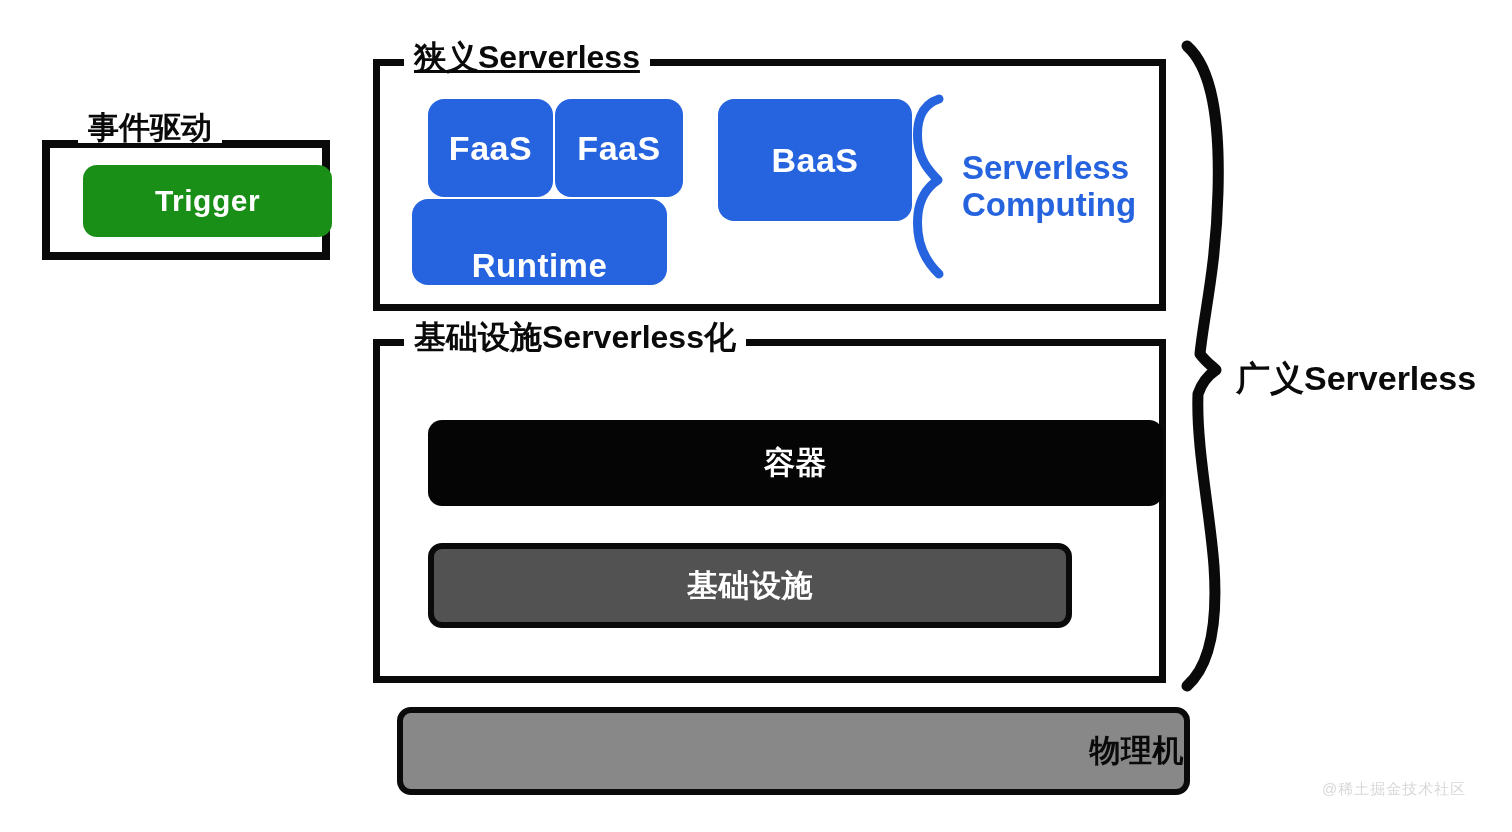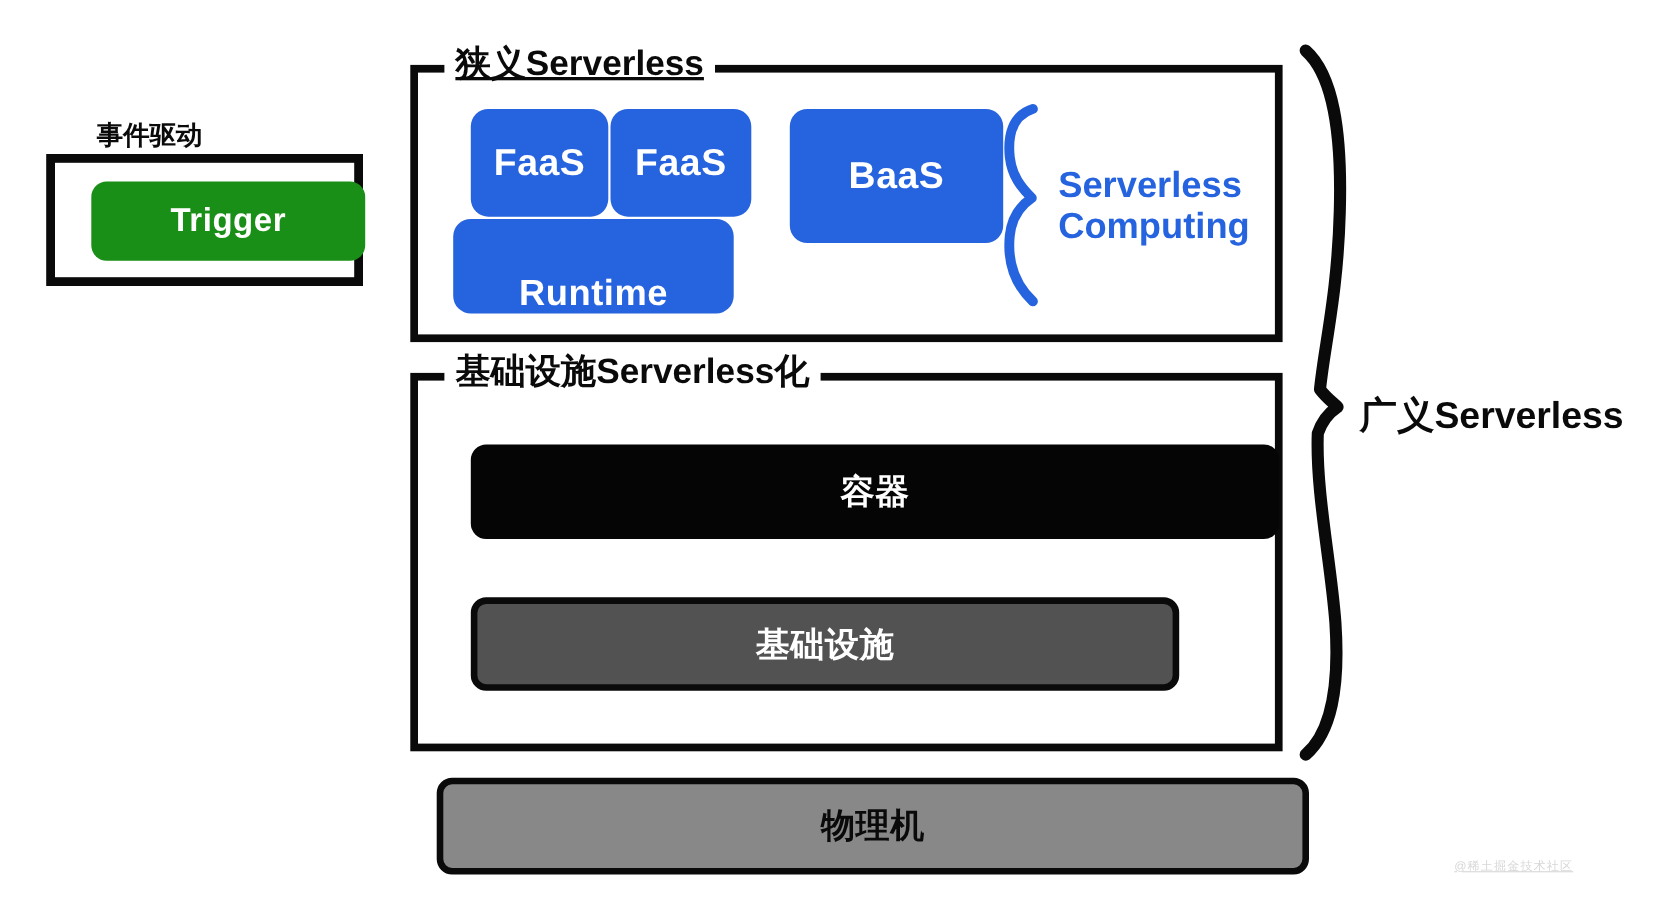--- a/index.html
+++ b/index.html
@@ -56,37 +56,36 @@
   
   .free-label {
     position: absolute;
     white-space: nowrap;
     line-height: 1.12;
     font-weight: 700;
   }
   .watermark {
     position: absolute;
     color: #d8d8d8;
-    font-size: 11px;
+    font-size: 15px;
     white-space: nowrap;
     letter-spacing: 1px;
-    text-decoration: underline;
   }
   svg.brace {
     position: absolute;
     overflow: visible;
   }
 </style>
 </head>
 <body>
 
 <div id="canvas">
 
   <div class="frame" style="left:42px; top:140px; width:288px; height:120px; border-width:8px;"></div>
-  <div class="frame-label" style="left:78px; top:112px; font-size:24px;">事件驱动</div>
+  <div class="frame-label" style="left:78px; top:112px; font-size:31px;">事件驱动</div>
   <div class="box" style="left:59px; top:165px; width:249px; height:72px; background:#1a8f17; font-size:30px; border-radius:14px;text-align:right;">
     <span>Trigger</span>
   </div>
 
   <div class="frame" style="left:373px; top:59px; width:793px; height:252px;"></div>
   <div class="frame-label" style="left:404px; top:41px; font-size:32px;text-decoration:underline;">狭义Serverless</div>
 
   <div class="box" style="left:404px; top:99px; width:125px; height:98px; background:#2663de; font-size:34px;">
     <span>FaaS</span>
   </div>
@@ -109,29 +108,29 @@
   </svg>
 
   <div class="free-label" style="left:962px; top:150px; font-size:33px; color:#2663de; text-align:left;">
     <div>Serverless</div>
     <div>Computing</div>
   </div>
 
   <div class="frame" style="left:373px; top:339px; width:793px; height:344px;"></div>
   <div class="frame-label" style="left:404px; top:321px; font-size:32px;">基础设施Serverless化</div>
 
-  <div class="box" style="left:404px; top:404px; width:735px; height:86px; background:#050505; font-size:31px; border-radius:14px;">
+  <div class="box" style="left:404px; top:420px; width:735px; height:86px; background:#050505; font-size:31px; border-radius:14px;">
     <span>容器</span>
   </div>
 
   <div class="box outlined" style="left:404px; top:543px; width:644px; height:85px; background:#525252; font-size:31px; border-radius:14px;">
     <span>基础设施</span>
   </div>
 
-  <div class="box outlined" style="left:373px; top:707px; width:793px; height:88px; background:#888888; color:#0a0a0a; font-size:31px; border-radius:14px;">
+  <div class="box outlined" style="left:373px; top:707px; width:793px; height:88px; background:#888888; color:#0a0a0a; font-size:31px; border-radius:14px;justify-content:flex-end;">
     <span>物理机</span>
   </div>
 
   <svg class="brace" style="left:1182px; top:42px;" width="60" height="648" viewBox="0 0 60 648">
     <path d="M5 4 C30 26, 38 78, 36 150 C34 226, 22 272, 18 312 C24 320, 30 324, 34 328
              C28 332, 20 340, 16 352 C14 404, 28 470, 32 524 C36 584, 28 624, 5 644" fill="none" stroke="#0a0a0a" stroke-width="11" stroke-linecap="round" stroke-linejoin="round"></path>
   </svg>
 
   <div class="free-label" style="left:1236px; top:343px; font-size:34px; color:#0a0a0a;margin-top:16px;">广义Serverless</div>
 

